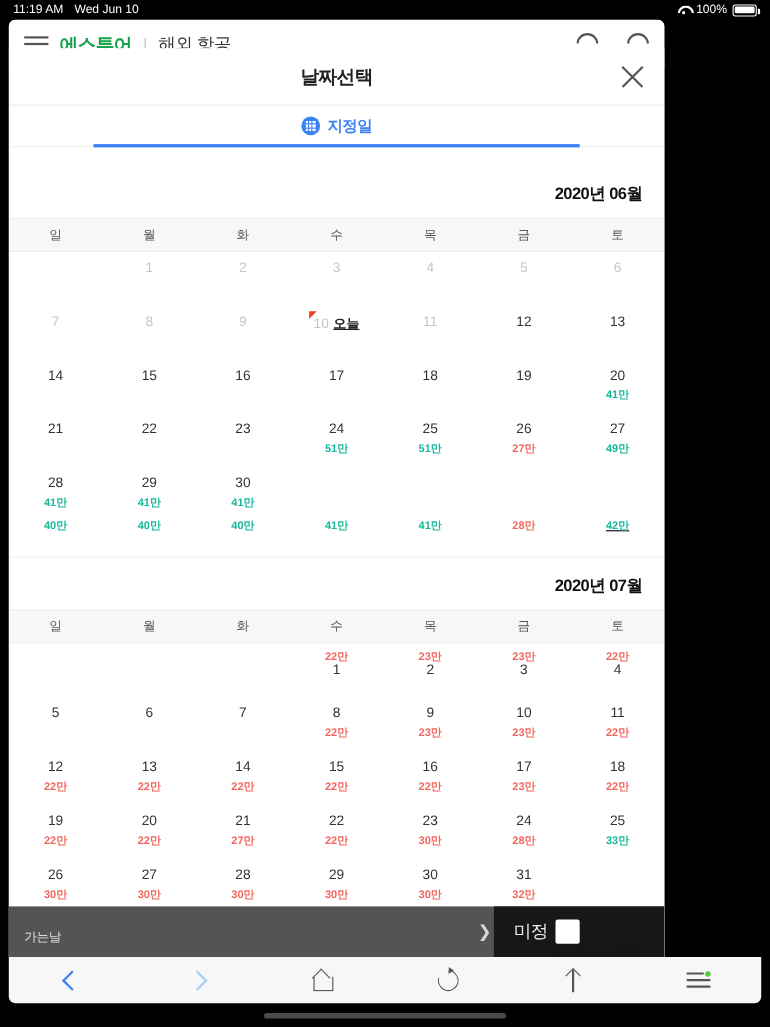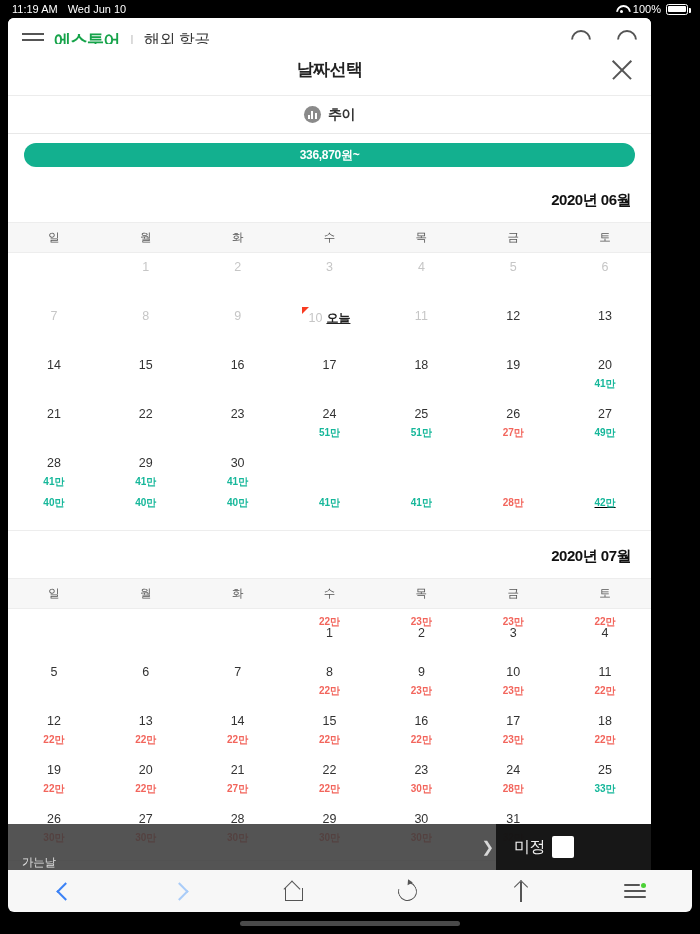--- a/index.html
+++ b/index.html
@@ -34,21 +34,21 @@
   }
   .batt::after {
     content: ""; position: absolute; right: -3.5px; top: 3px;
     width: 2px; height: 5px; background: #fff; border-radius: 0 1px 1px 0;
   }
   .batt i { position: absolute; inset: 1.2px; background: #fff; border-radius: 1px; display: block; }
 
   
   .page {
     position: absolute; left: 8px; top: 18px;
-    width: 643px; height: 852px;
+    width: 596px; height: 852px;
     background: #fff; overflow: hidden;
     border-radius: 6px 6px 0 0;
   }
 
   
   .site-header {
     position: absolute; left: 0; top: 0; width: 100%; height: 44px;
     display: flex; align-items: center; padding: 0 14px; gap: 10px;
     background: #fff;
   }
@@ -153,21 +153,21 @@
   }
   .month-sep { height: 1px; background: #ededed; margin-top: 6px; }
 
   
   .sel-bar {
     position: absolute; left: 0; right: 0; bottom: 0; height: 46px;
     display: flex; align-items: stretch; color: #e4e4e4;
     background: rgba(60,60,60,0.88);
   }
   .sel-seg {
-    flex: 1; display: flex; align-items: flex-end; padding: 8px 14px 0;
+    flex: 1; display: flex; align-items: center; padding: 8px 14px 0;
     font-size: 11.5px; color: #e0e0e0; letter-spacing: -0.3px; cursor: pointer;
   }
   .sel-seg.right { justify-content: flex-start; padding-left: 6px; }
   .sel-chev { align-self: center; color: #d8d8d8; font-size: 15px; padding: 0 2px; }
   .undecided {
     width: 155px; background: rgba(18,18,18,0.93);
     display: flex; align-items: center; gap: 7px; padding: 0 0 0 18px; cursor: pointer;
   }
   .undecided-lbl { font-size: 16px; color: #efefef; letter-spacing: -0.4px; }
   .cbox { width: 22px; height: 22px; background: #fff; border-radius: 2px; }
@@ -263,36 +263,39 @@
     </div>
 
     <div class="modal">
 
       <div class="modal-bar">
         <span class="modal-title">날짜선택</span>
         <span class="close-btn"></span>
       </div>
 
       <div class="tabs">
-        <div class="tab inactive">
-          <span class="tab-ic trend">
-            <span class="bars-glyph">
-                <i style="height:4px"></i>
-                <i style="height:8px"></i>
-                <i style="height:6px"></i>
+        <div class="tab active">
+          <span class="tab-ic cal">
+            <span class="grid-glyph">
+                <i></i>
+                <i></i>
+                <i></i>
+                <i></i>
+                <i></i>
+                <i></i>
+                <i></i>
+                <i></i>
+                <i></i>
               </span>
           </span>
-          <span>추이</span>
+          <span>지정일</span>
         </div>
       </div>
 
       <div class="pills">
-        <div class="pill" style="background:#13b08f">
-          <span>336,870원~</span>
-        </div>
       </div>
 
       <div class="cal-scroll" id="cal-scroll">
           <div class="month-title">2020년 06월</div>
           <div class="dow-row">
             <div class="dow">일</div>
             <div class="dow">월</div>
             <div class="dow">화</div>
             <div class="dow">수</div>
             <div class="dow">목</div>

